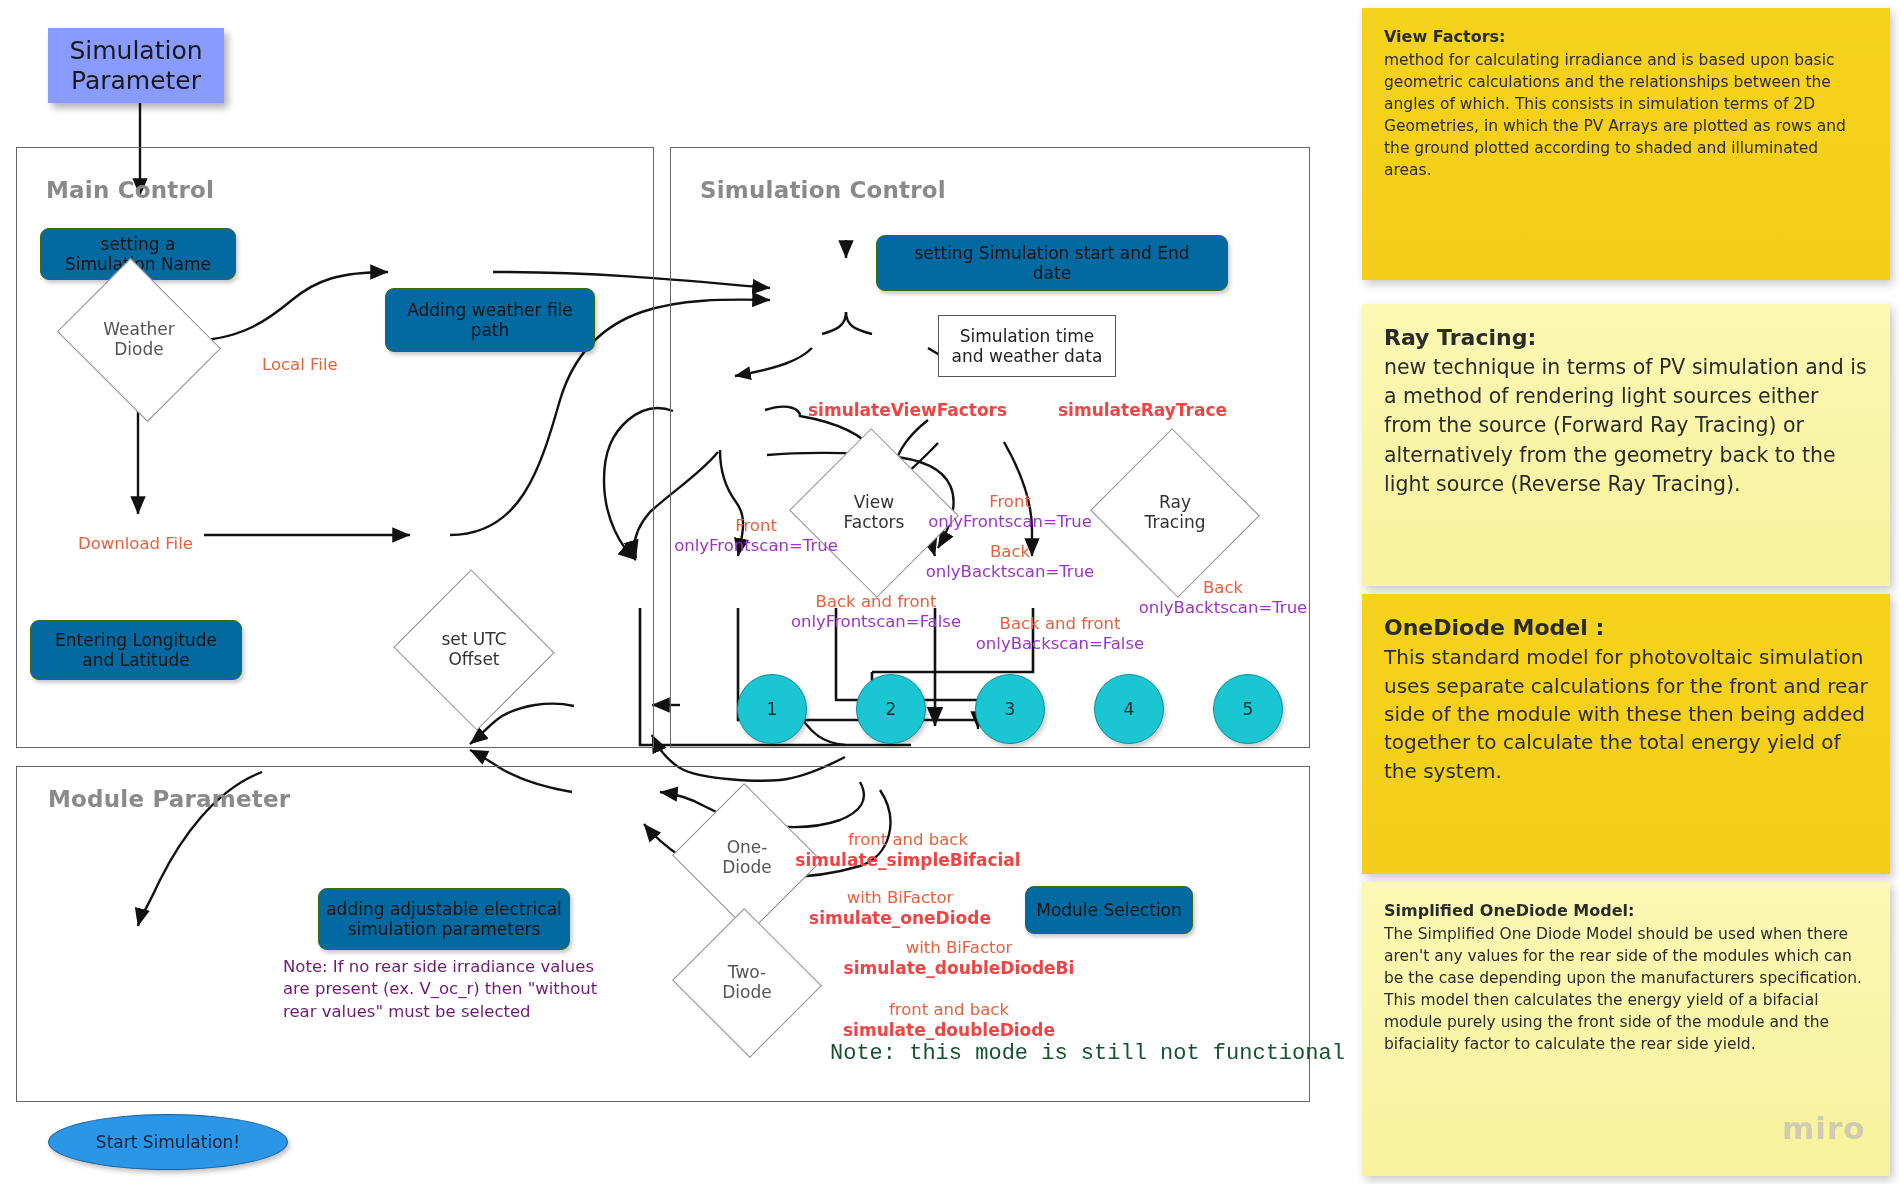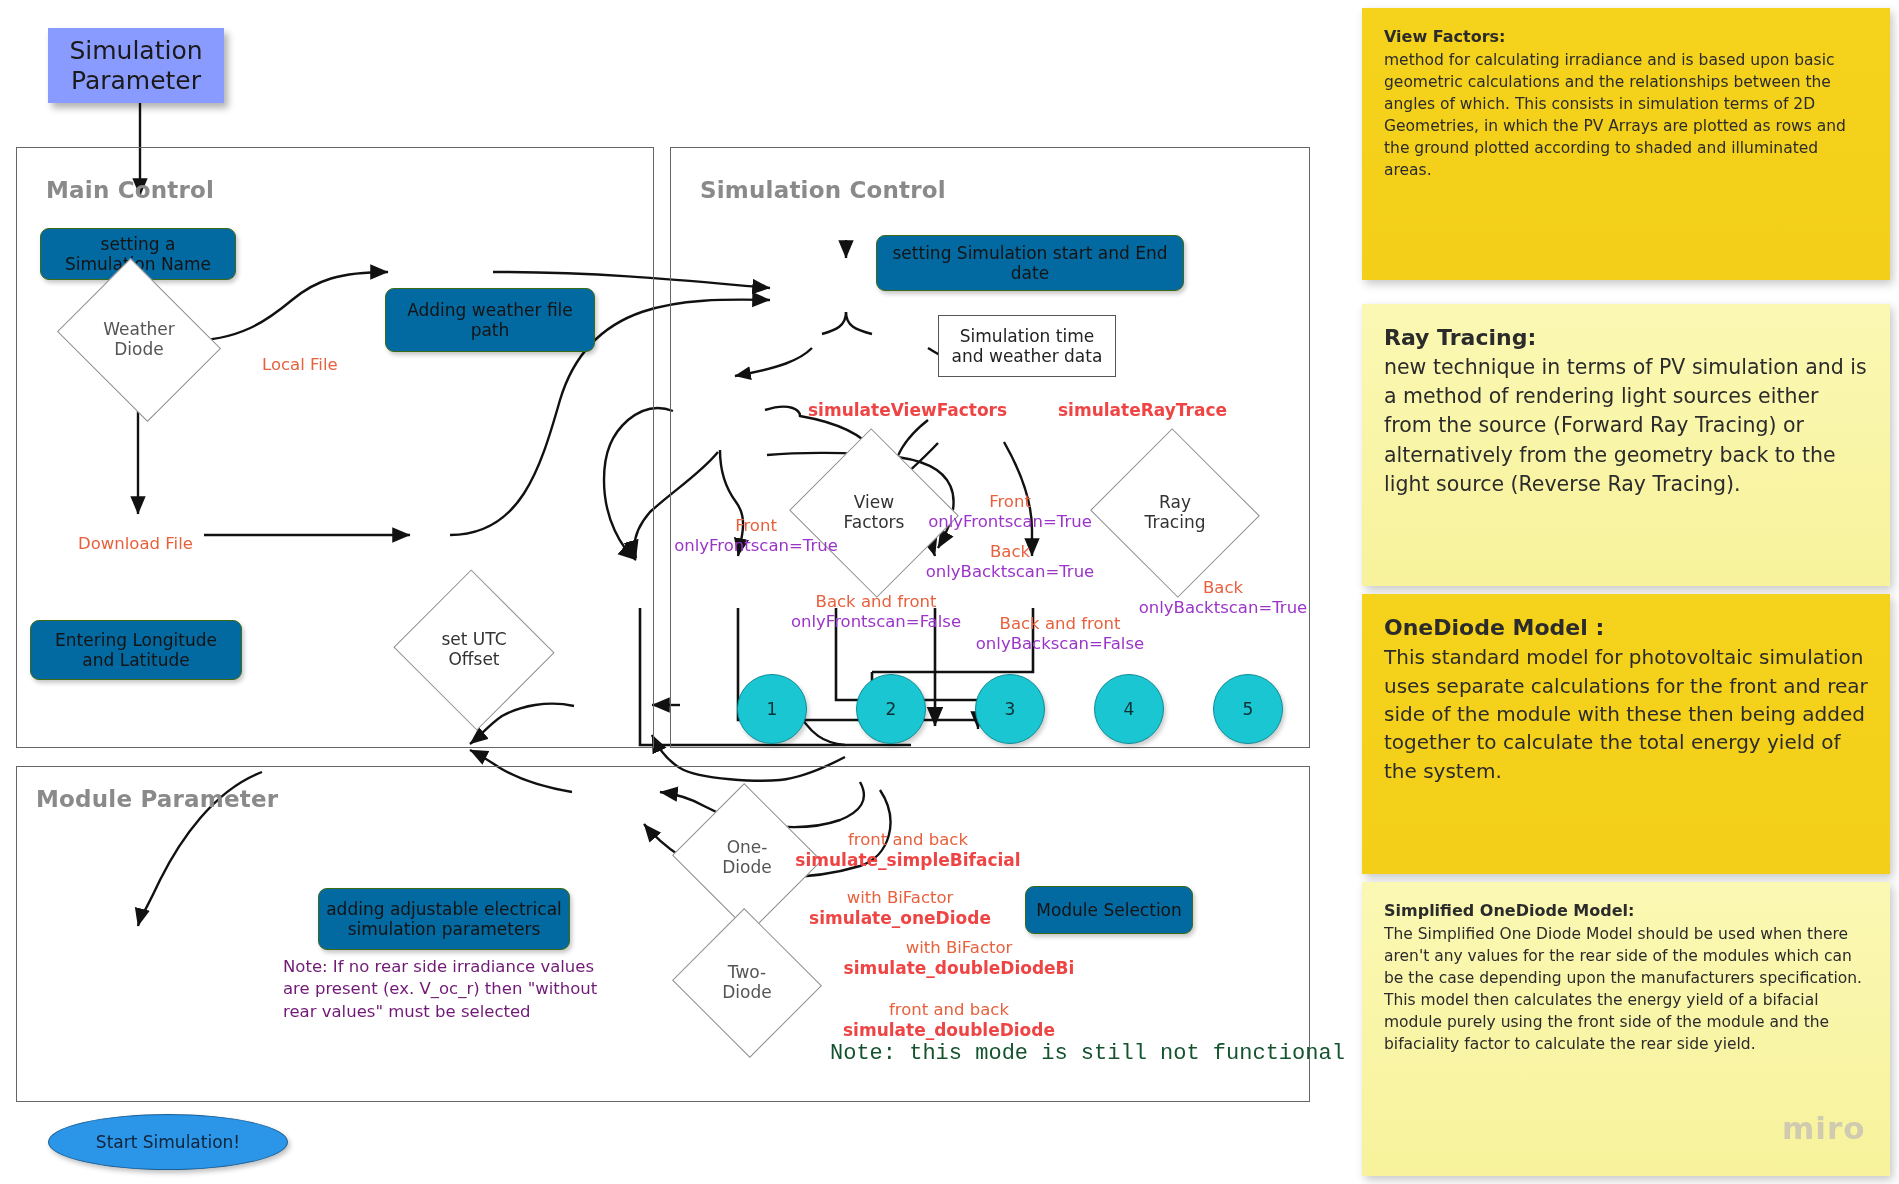--- a/index.html
+++ b/index.html
@@ -159,21 +159,21 @@
     </g>
   </svg>
 
   <div class="group" style="left:16px;top:147px;width:638px;height:601px;"></div>
   <div class="group-title" style="left:46px;top:177px;">Main Control</div>
 
   <div class="group" style="left:670px;top:147px;width:640px;height:601px;"></div>
   <div class="group-title" style="left:700px;top:177px;">Simulation Control</div>
 
   <div class="group" style="left:16px;top:766px;width:1294px;height:336px;"></div>
-  <div class="group-title" style="left:36px;top:786px;">Module Parameter</div>
+  <div class="group-title" style="left:48px;top:786px;">Module Parameter</div>
 
   <div class="node n-blue" style="left:48px;top:28px;width:176px;height:75px;white-space:pre-line;">Simulation
 Parameter</div>
 
   <div class="node n-green" style="left:40px;top:228px;width:196px;height:52px;white-space:pre-line;">setting a
 Simulation Name</div>
 
   <div class="dia" style="left:75px;top:288px;width:128px;height:104px;">
     <div class="shape"></div>
     <div class="lbl" style="white-space:pre-line;">Weather
@@ -188,21 +188,21 @@
 
   <div class="node n-green" style="left:30px;top:620px;width:212px;height:60px;white-space:pre-line;">Entering Longitude
 and Latitude</div>
 
   <div class="dia" style="left:415px;top:595px;width:118px;height:110px;">
     <div class="shape"></div>
     <div class="lbl dark" style="white-space:pre-line;color:#333;">set UTC
 Offset</div>
   </div>
 
-  <div class="node n-green" style="left:876px;top:235px;width:308px;height:56px;white-space:pre-line;">setting Simulation start and End
+  <div class="node n-green" style="left:876px;top:235px;width:352px;height:56px;white-space:pre-line;">setting Simulation start and End
 date</div>
 
   <div class="node n-white" style="left:938px;top:315px;width:178px;height:62px;white-space:pre-line;">Simulation time
 and weather data</div>
 
   <div class="elabel el-code" style="left:808px;top:400px;">simulateViewFactors</div>
   <div class="elabel el-code" style="left:1058px;top:400px;">simulateRayTrace</div>
 
   <div class="dia" style="left:812px;top:455px;width:124px;height:116px;">
     <div class="shape"></div>

